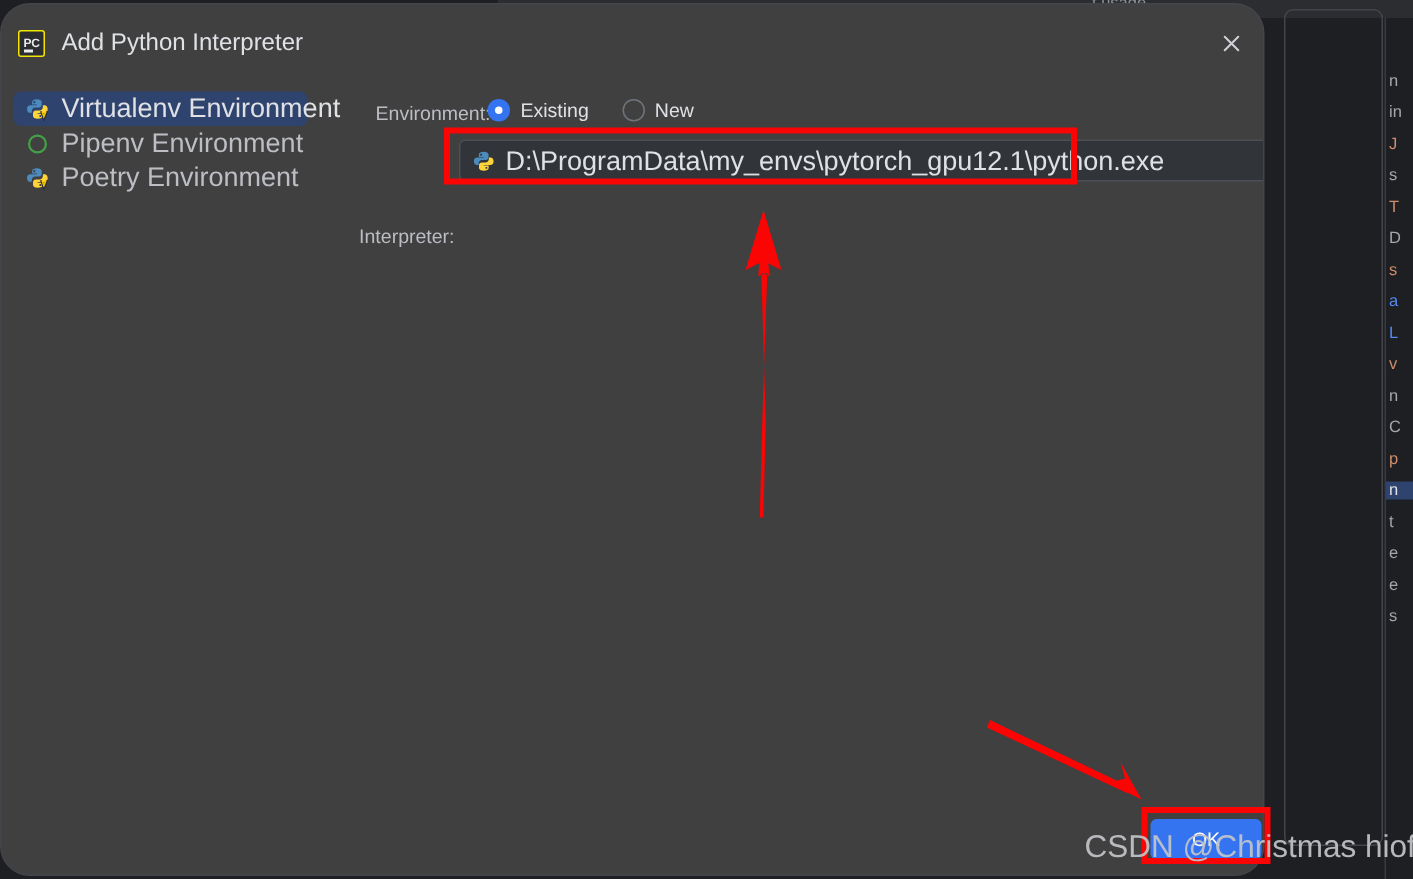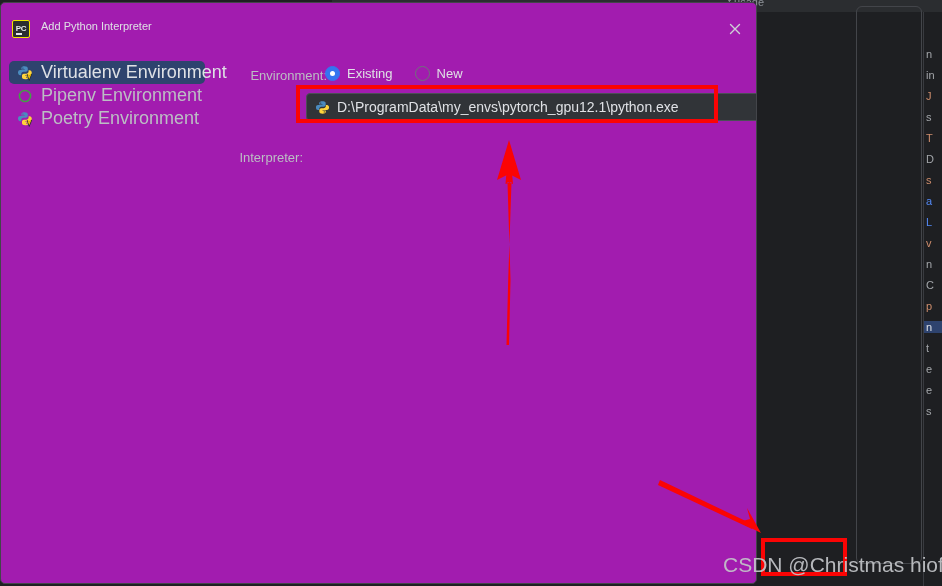--- a/index.html
+++ b/index.html
@@ -71,25 +71,25 @@
     left: 856px; top: 6px; right: 20px; bottom: 22px;
     border: 1px solid #43454a;
     border-radius: 6px;
     background: transparent;
   }
 
   
   .dialog {
     position: absolute;
     left: 0; top: 2px;
-    width: 757px;
+    width: 843px;
     height: 582px;
-    background: #a21caf;
+    background: #404040;
     border: 1px solid #43454a;
-    border-radius: 5px;
+    border-radius: 20px;
     box-sizing: border-box;
     overflow: hidden;
   }
   .titlebar {
     position: relative;
     height: 44px;
   }
   .pc-logo {
     position: absolute;
     left: 11px; top: 17px;
@@ -112,21 +112,21 @@
   .pc-logo::after {
     content: "";
     position: absolute;
     left: 3px; bottom: 2.5px;
     width: 6px; height: 1.5px;
     background: #e8eaed;
   }
   .dialog-title {
     position: absolute;
     left: 40px; top: 17px;
-    font-size: 11px;
+    font-size: 16px;
     color: #dfe1e5;
     white-space: nowrap;
   }
   .close-btn {
     position: absolute;
     right: 10px; top: 15px;
     width: 22px; height: 22px;
     cursor: pointer;
   }
   .close-btn svg { display: block; }
@@ -227,21 +227,21 @@
     align-items: center;
     padding-left: 8px;
     cursor: text;
   }
   .py-icon {
     width: 15px; height: 15px;
     flex: 0 0 15px;
     margin-right: 7px;
   }
   .interp-value {
-    font-size: 14px;
+    font-size: 18px;
     color: #dfe1e5;
     white-space: nowrap;
     overflow: hidden;
   }
   .dropdown-arrow-btn {
     position: absolute;
     left: 845px; top: 90px;
     width: 28px; height: 28px;
     background: #313438;
     border: 1px solid #4b4f56;

